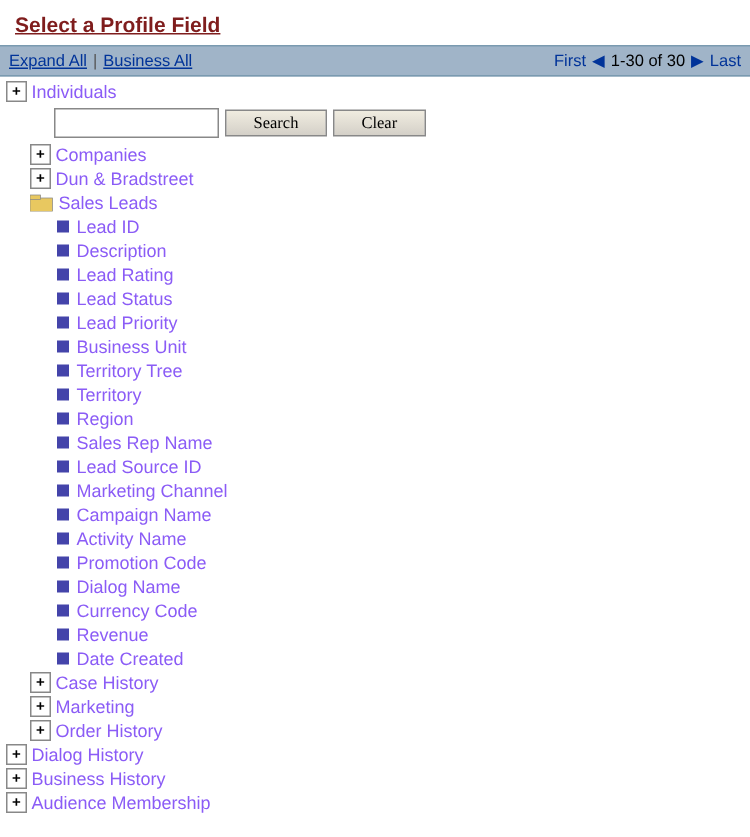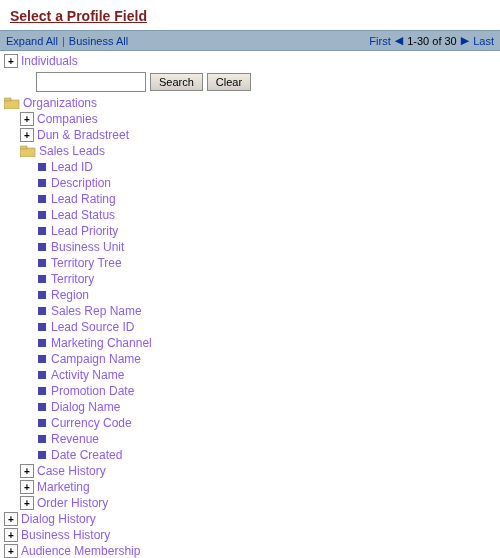--- a/index.html
+++ b/index.html
@@ -27,20 +27,21 @@
       border-top: 1px solid #7a9ab0;
       border-bottom: 1px solid #7a9ab0;
     }
     .toolbar-left {
       display: flex;
       gap: 4px;
       align-items: center;
     }
     .toolbar-link {
       color: #003399;
+      text-decoration: underline;
       cursor: pointer;
       font-size: 11px;
     }
     .toolbar-sep {
       color: #555;
       font-size: 11px;
     }
     .toolbar-right {
       display: flex;
       align-items: center;
@@ -110,24 +111,25 @@
     }
     .search-input {
       border: 1px solid #888;
       padding: 2px 4px;
       font-size: 12px;
       width: 110px;
     }
     .btn {
       border: 1px solid #888;
       background: #d4d0c8;
-      padding: 2px 8px;
+      padding: 2px 18px;
       font-size: 11px;
       cursor: pointer;
       background: linear-gradient(to bottom, #f0ece0, #d4d0c8);
+      font-family: Liberation Serif, serif;
     }
   </style>
 </head>
 <body>
 
 <div class="page-title">Select a Profile Field</div>
 
 <div class="toolbar">
   <div class="toolbar-left">
     <span class="toolbar-link">Expand All</span>
@@ -149,29 +151,20 @@
     <span class="expand-icon">+</span>
     <span class="tree-label">Individuals</span>
   </div>
 
   <div class="search-row">
     <input class="search-input" type="text" style="">
     <button class="btn">Search</button>
     <button class="btn">Clear</button>
   </div>
 
-  <div class="tree-item indent-0">
-    <span class="folder-icon">
-      <svg width="16" height="12" viewBox="0 0 16 12">
-        <rect x="0" y="3" width="15" height="9" fill="#e8c860" stroke="#888" stroke-width="0.5"></rect>
-        <rect x="0" y="1" width="7" height="3" fill="#e8c860" stroke="#888" stroke-width="0.5"></rect>
-      </svg>
-    </span>
-    <span class="tree-label">Organizations</span>
-  </div>
 
   <div class="tree-item indent-1">
     <span class="expand-icon">+</span>
     <span class="tree-label">Companies</span>
   </div>
 
   <div class="tree-item indent-1">
     <span class="expand-icon">+</span>
     <span class="tree-label">Dun &amp; Bradstreet</span>
   </div>
@@ -238,21 +231,21 @@
       <div class="tree-item indent-2">
       <span class="bullet-icon"></span>
       <span class="tree-label">Campaign Name</span>
     </div>
       <div class="tree-item indent-2">
       <span class="bullet-icon"></span>
       <span class="tree-label">Activity Name</span>
     </div>
       <div class="tree-item indent-2">
       <span class="bullet-icon"></span>
-      <span class="tree-label">Promotion Date</span>
+      <span class="tree-label">Promotion Code</span>
     </div>
       <div class="tree-item indent-2">
       <span class="bullet-icon"></span>
       <span class="tree-label">Dialog Name</span>
     </div>
       <div class="tree-item indent-2">
       <span class="bullet-icon"></span>
       <span class="tree-label">Currency Code</span>
     </div>
       <div class="tree-item indent-2">

